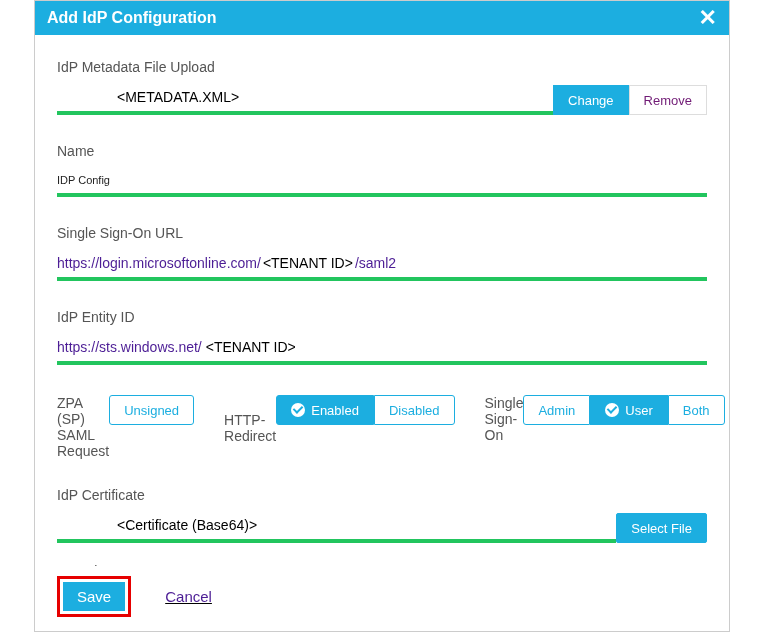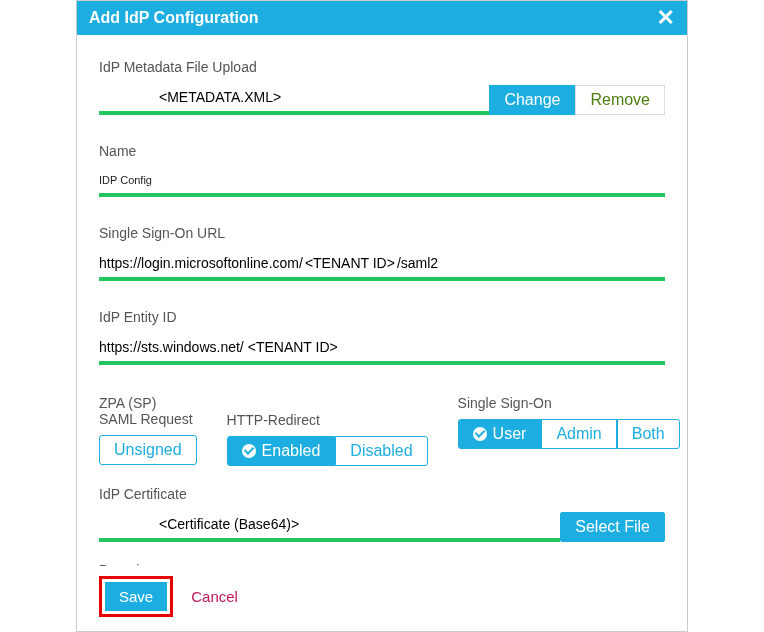--- a/index.html
+++ b/index.html
@@ -1,48 +1,48 @@
 <!DOCTYPE html>
 <html><head>
 <meta charset="utf-8">
 <style>
   * { box-sizing: border-box; font-family: Arial, Helvetica, sans-serif; }
   html, body { margin:0; padding:0; background:#fff; }
   .modal {
-    width:612px; height:632px; margin:0 auto; border:1px solid #ccc;
+    width:696px; height:632px; margin:0 auto; border:1px solid #ccc;
     display:flex; flex-direction:column; background:#fff; position:relative;
   }
   .header {
     background:#1caee0; color:#fff; height:34px; display:flex;
     align-items:center; padding:0 12px; justify-content:space-between;
     font-size:16px; font-weight:bold;
   }
   .close { font-size:22px; font-weight:bold; cursor:pointer; }
   .scroll-wrap { flex:1; overflow-y:scroll; position:relative; }
   .body { padding:18px 22px 10px 22px; }
   .label { color:#555; font-size:14px; margin-top:6px; margin-bottom:8px; }
   .field-line {
     border-bottom:4px solid #22c55e; padding:6px 0 6px 0;
     display:flex; align-items:center; min-height:30px;
   }
   .field-text { font-size:11px; color:#222; }
   .field-placeholder { color:#000; font-size:14px; }
   .btn {
     display:inline-flex; align-items:center; justify-content:center;
-    padding:6px 14px; font-size:16px; border:1px solid #1caee0;
+    padding:6px 14px; font-size:13px; border:1px solid #1caee0;
     color:#1caee0; background:#fff; cursor:pointer; height:30px;
   }
   .btn.primary { background:#1caee0; color:#fff; border-color:#1caee0; }
-  .btn.muted { color:#4d7c0f; border-color:#ddd; background:#fff;text-align:right; }
+  .btn.muted { color:#701a75; border-color:#ddd; background:#fff;text-align:right; }
   .btn-group { display:flex; }
   .btn-group .btn { border-radius:0; }
   .btn-group .btn:first-child { border-top-left-radius:3px; border-bottom-left-radius:3px; }
   .btn-group .btn:last-child { border-top-right-radius:3px; border-bottom-right-radius:3px; }
   .row { display:flex; gap:30px; margin-top:8px; }
-  .col { display:flex; flex-direction:column; }
+  .col { display:flex; flex-direction:row; }
   .check-icon {
     display:inline-block; width:14px; height:14px; border-radius:50%;
     background:#fff; margin-right:6px; position:relative; flex-shrink:0;
   }
   .check-icon::after {
     content:''; position:absolute; left:4px; top:1px; width:4px; height:7px;
     border:solid #1caee0; border-width:0 2px 2px 0; transform:rotate(45deg);
   }
   .file-row { display:flex; align-items:flex-end; }
   .file-row .field-line { flex:1; }
@@ -51,32 +51,33 @@
   .domains-row {
     border-bottom:1px solid #1caee0; display:flex; align-items:flex-end;
     padding-bottom:4px; position:relative;
   }
   .domains-row .select-label { color:#888; font-size:12px; margin-right:12px; }
   .chevron {
     position:absolute; right:4px; bottom:6px; color:#1caee0;
   }
   .chevron svg { width:14px; height:14px; }
   .footer {
-    padding:10px 22px 14px 22px; display:flex; align-items:center; gap:18px;
+    padding:10px 22px 14px 22px; display:flex; align-items:center; gap:34px;
     border-top:none;
+    text-decoration:underline;
   }
   .save-wrap { border:3px solid #e60000; padding:3px; display:inline-block; }
   .save-btn {
     background:#1caee0; color:#fff; border:none; padding:6px 14px;
     font-size:15px; cursor:pointer;
   }
-  .cancel-link { color:#be185d; font-size:15px; cursor:pointer; }
+  .cancel-link { color:#4c1d95; font-size:15px; cursor:pointer; }
   .small-gap { height:14px; }
   .url-compose { display:flex; align-items:baseline; gap:0; font-size:14px; }
-  .url-compose .fixed { color:#000000; }
+  .url-compose .fixed { color:#4c1d95; }
   .url-compose .ph { color:#000; margin:0 2px; }
   
   .scroll-wrap::-webkit-scrollbar { width:16px; }
   .scroll-wrap::-webkit-scrollbar-track { background:#f3f3f3; }
   .scroll-wrap::-webkit-scrollbar-thumb { background:#c7c7c7; }
 </style>
 </head>
 <body>
 
 <div class="modal">
@@ -145,25 +146,25 @@
               <span class="check-icon"></span>
               <span>Enabled</span>
             </div>
             <div class="btn">Disabled</div>
           </div>
         </div>
 
         <div class="col">
           <div class="label" style="margin-top:0;">Single Sign-On</div>
           <div class="btn-group">
+            <div class="btn">Admin</div>
             <div class="btn primary">
               <span class="check-icon"></span>
               <span>User</span>
             </div>
-            <div class="btn">Admin</div>
             <div class="btn">Both</div>
           </div>
         </div>
       </div>
 
       <div class="small-gap"></div>
 
       <div class="label">IdP Certificate</div>
       <div class="file-row">
         <div class="field-line" style="padding-left:60px;">

